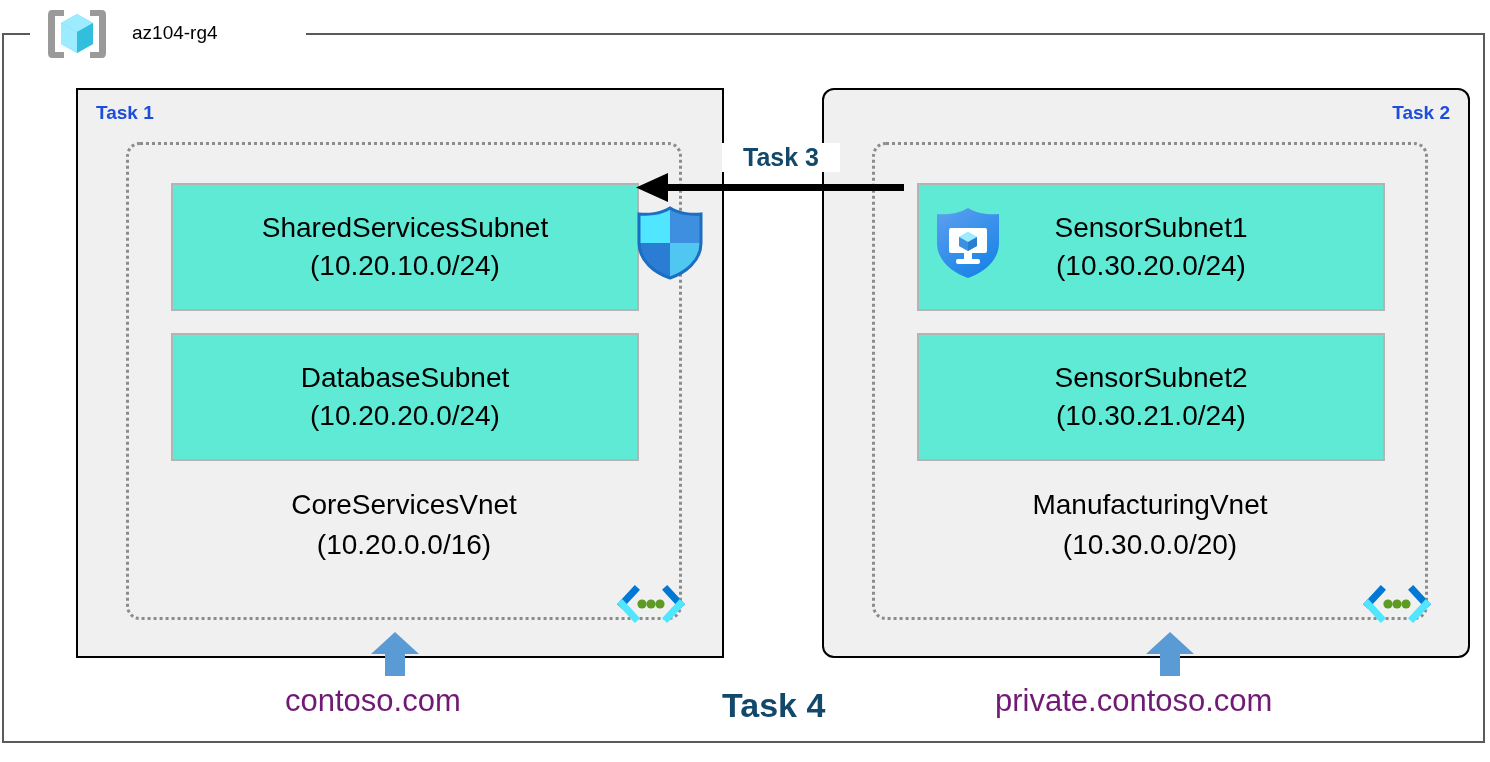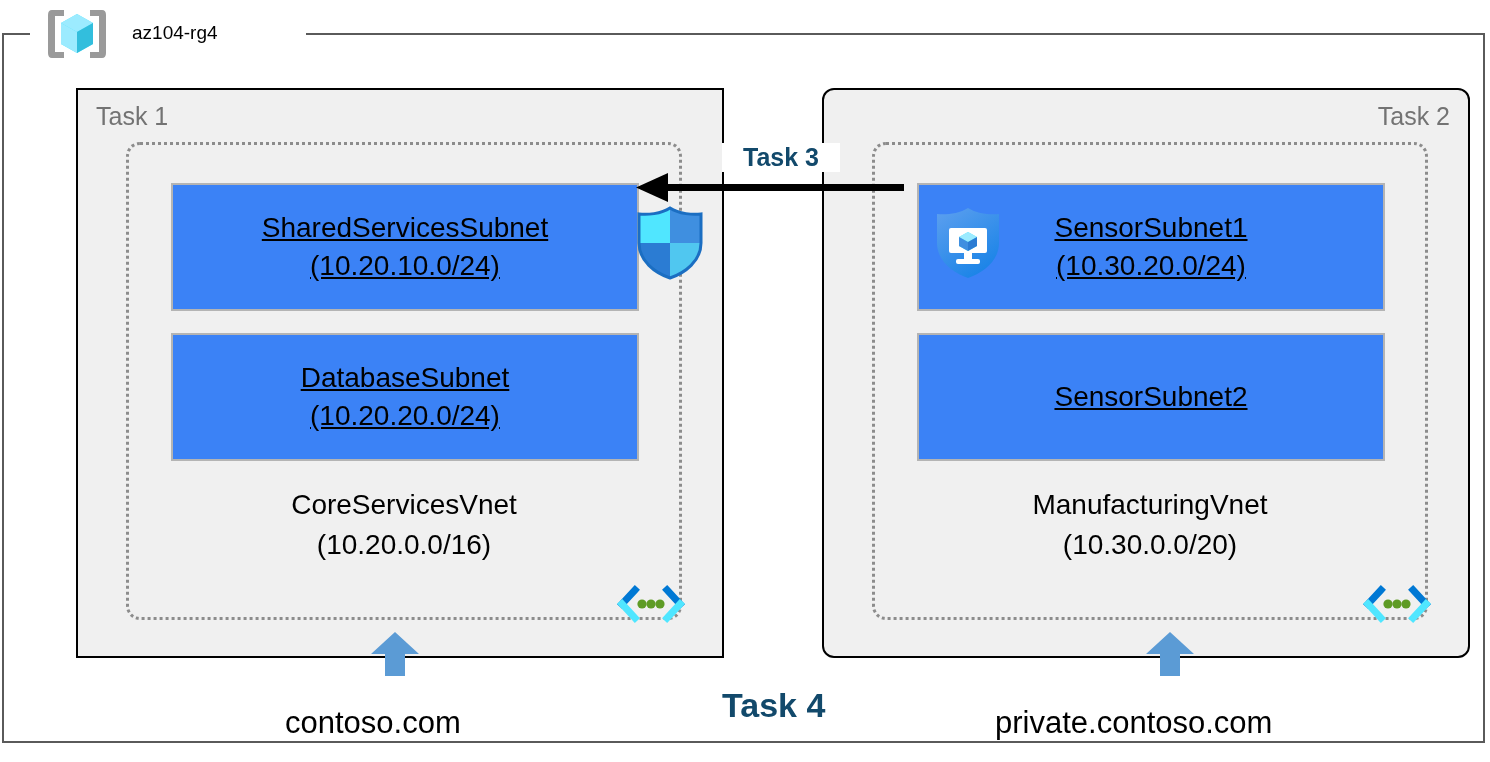--- a/index.html
+++ b/index.html
@@ -66,23 +66,23 @@
     background: #f0f0f0;
     border: 2px solid #000000;
     box-sizing: border-box;
   }
   #panel-left  { left: 76px;  top: 88px; width: 648px; height: 570px; }
   #panel-right { left: 822px; top: 88px; width: 648px; height: 570px; border-radius: 12px; }
 
   .panel-label {
     position: absolute;
     top: 12px;
-    font-size: 25px;
-    font-weight: normal;
-    color: #737373;
+    font-size: 19px;
+    font-weight: bold;
+    color: #1d4ed8;
     white-space: nowrap;
   }
   .panel-label.left  { left: 18px; }
   .panel-label.right { right: 18px; }
 
   
   .vnet {
     position: absolute;
     left: 48px;
     top: 52px;
@@ -92,28 +92,27 @@
     border-radius: 14px;
     box-sizing: border-box;
   }
 
   
   .subnet {
     position: absolute;
     left: 42px;
     width: 468px;
     height: 128px;
-    background: #3b82f6;
+    background: #5eead4;
     border: 2px solid #b4b4b4;
     box-sizing: border-box;
     display: flex;
     flex-direction: column;
     align-items: center;
     justify-content: center;
-    text-decoration: underline;
   }
   .subnet-1 { top: 38px; }
   .subnet-2 { top: 188px; }
   .subnet .line {
     font-size: 28px;
     line-height: 38px;
     color: #000000;
     white-space: nowrap;
   }
 
@@ -186,24 +185,24 @@
     position: absolute;
     width: 48px;
     height: 44px;
     z-index: 5;
   }
   #dns-arrow-left  { left: 371px;  top: 632px; }
   #dns-arrow-right { left: 1146px; top: 632px; }
 
   .dns-label {
     position: absolute;
-    top: 704px;
+    top: 682px;
     font-size: 31px;
     line-height: 38px;
-    color: #000000;
+    color: #701a75;
     white-space: nowrap;
   }
   #dns-label-left  { left: 285px; }
   #dns-label-right { left: 995px; }
 
   .task4-label {
     position: absolute;
     left: 722px;
     top: 686px;
     font-size: 34px;
@@ -297,20 +296,21 @@
 
     <div class="vnet">
 
       <div class="subnet subnet-1">
         <div class="line">SensorSubnet1</div>
         <div class="line">(10.30.20.0/24)</div>
       </div>
 
       <div class="subnet subnet-2">
         <div class="line">SensorSubnet2</div>
+        <div class="line">(10.30.21.0/24)</div>
       </div>
 
       <div class="vnet-caption">
         <div class="line">ManufacturingVnet</div>
         <div class="line">(10.30.0.0/20)</div>
       </div>
 
       <div class="vnet-glyph">
         <svg viewBox="0 0 72 48" width="72" height="48">
           <g stroke-linecap="square" stroke-width="7" fill="none">

